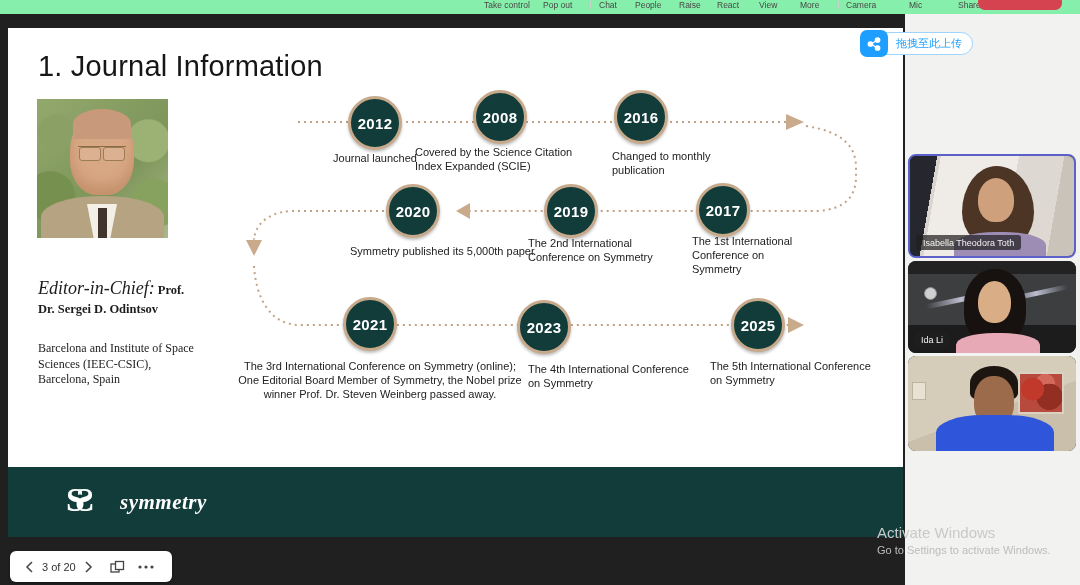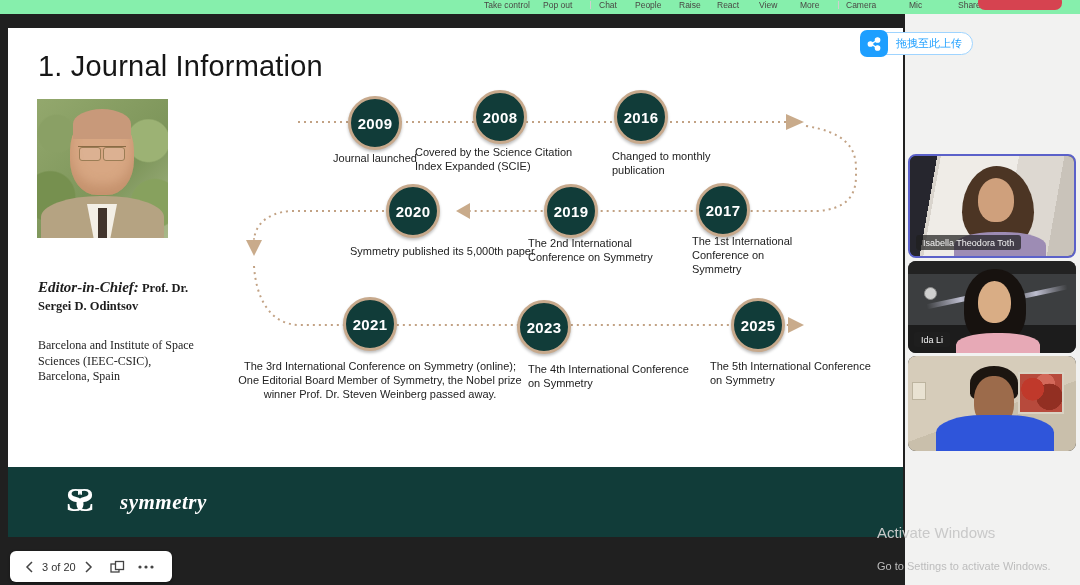--- a/index.html
+++ b/index.html
@@ -37,21 +37,21 @@
              border:1.5px solid #9b7d55; border-radius:3px; background:rgba(255,255,255,.12); }
   .p-glass::before { left:1px; } .p-glass::after { right:1px; }
   .p-suit  { position:absolute; left:4px; bottom:-2px; width:123px; height:44px; background:#b5a382;
              border-radius:48% 48% 0 0; }
   .p-shirt { position:absolute; left:50px; bottom:0; width:30px; height:34px; background:#f3efe6;
              clip-path:polygon(0 0,100% 0,78% 100%,22% 100%); }
   .p-tie   { position:absolute; left:61px; bottom:0; width:9px; height:30px; background:#41342c; }
 
   
   #editor { position:absolute; left:30px; top:250px; width:160px; font-family:"Liberation Serif", serif; color:#1d1d1d; }
-  #editor .role { font-style:italic; font-weight:bold; font-size:15px; }
+  #editor .role { font-style:italic; font-weight:normal; font-size:18px; }
   #editor .name { font-weight:bold; font-size:12.5px; }
   #editor .affil { margin-top:24px; font-size:12px; line-height:1.3; }
 
   
   #tl-svg { position:absolute; left:0; top:0; width:895px; height:509px; }
   .tl-circle { position:absolute; width:54px; height:54px; border-radius:50%;
                background:#113c39; border:3px solid #c7a98c;
                display:flex; align-items:center; justify-content:center;
                color:#fff; font-weight:bold; font-size:15px; letter-spacing:.3px;
                box-shadow:0 2px 3px rgba(0,0,0,.25); }
@@ -123,21 +123,21 @@
   #upload { position:absolute; left:860px; top:30px; height:27px; display:flex; align-items:center; z-index:50; }
   #upload-icon { width:28px; height:27px; background:#1e9fff; border-radius:7px;
                  display:flex; align-items:center; justify-content:center; position:relative; z-index:2; }
   #upload-pill { height:23px; margin-left:-5px; padding:0 10px 0 12px; background:#fff;
                  border:1px solid #9fd4ff; border-radius:0 12px 12px 0;
                  display:flex; align-items:center; font-size:11px; color:#1e9fff; white-space:nowrap; }
 
   
   #watermark { position:absolute; left:877px; top:524px; z-index:45; pointer-events:none; }
   #wm1 { font-size:15px; color:#c9c9c9; }
-  #wm2 { font-size:11px; color:#bdbdbd; margin-top:19px; }
+  #wm2 { font-size:11px; color:#bdbdbd; margin-top:3px; }
 </style>
 </head>
 <body>
 
 <div id="topbar">
   <span class="tb-item" style="left:484px">Take control</span>
   <span class="tb-item" style="left:543px">Pop out</span>
   <span class="tb-div" style="left:590px"></span>
   <span class="tb-item" style="left:599px">Chat</span>
   <span class="tb-item" style="left:635px">People</span>
@@ -180,21 +180,21 @@
       </g>
       <g fill="#c9ab8b" stroke="none">
         <polygon points="778,86 796,94 778,102"></polygon>
         <polygon points="462,175 448,183 462,191"></polygon>
         <polygon points="238,212 254,212 246,228"></polygon>
         <polygon points="780,289 796,297 780,305"></polygon>
       </g>
     </svg>
 
     <div class="tl-circle" style="left:340px; top:68px;">
-        <span>2009</span>
+        <span>2012</span>
       </div>
     <div class="tl-circle" style="left:465px; top:62px;">
         <span>2008</span>
       </div>
     <div class="tl-circle" style="left:606px; top:62px;">
         <span>2016</span>
       </div>
     <div class="tl-circle" style="left:378px; top:156px;">
         <span>2020</span>
       </div>

